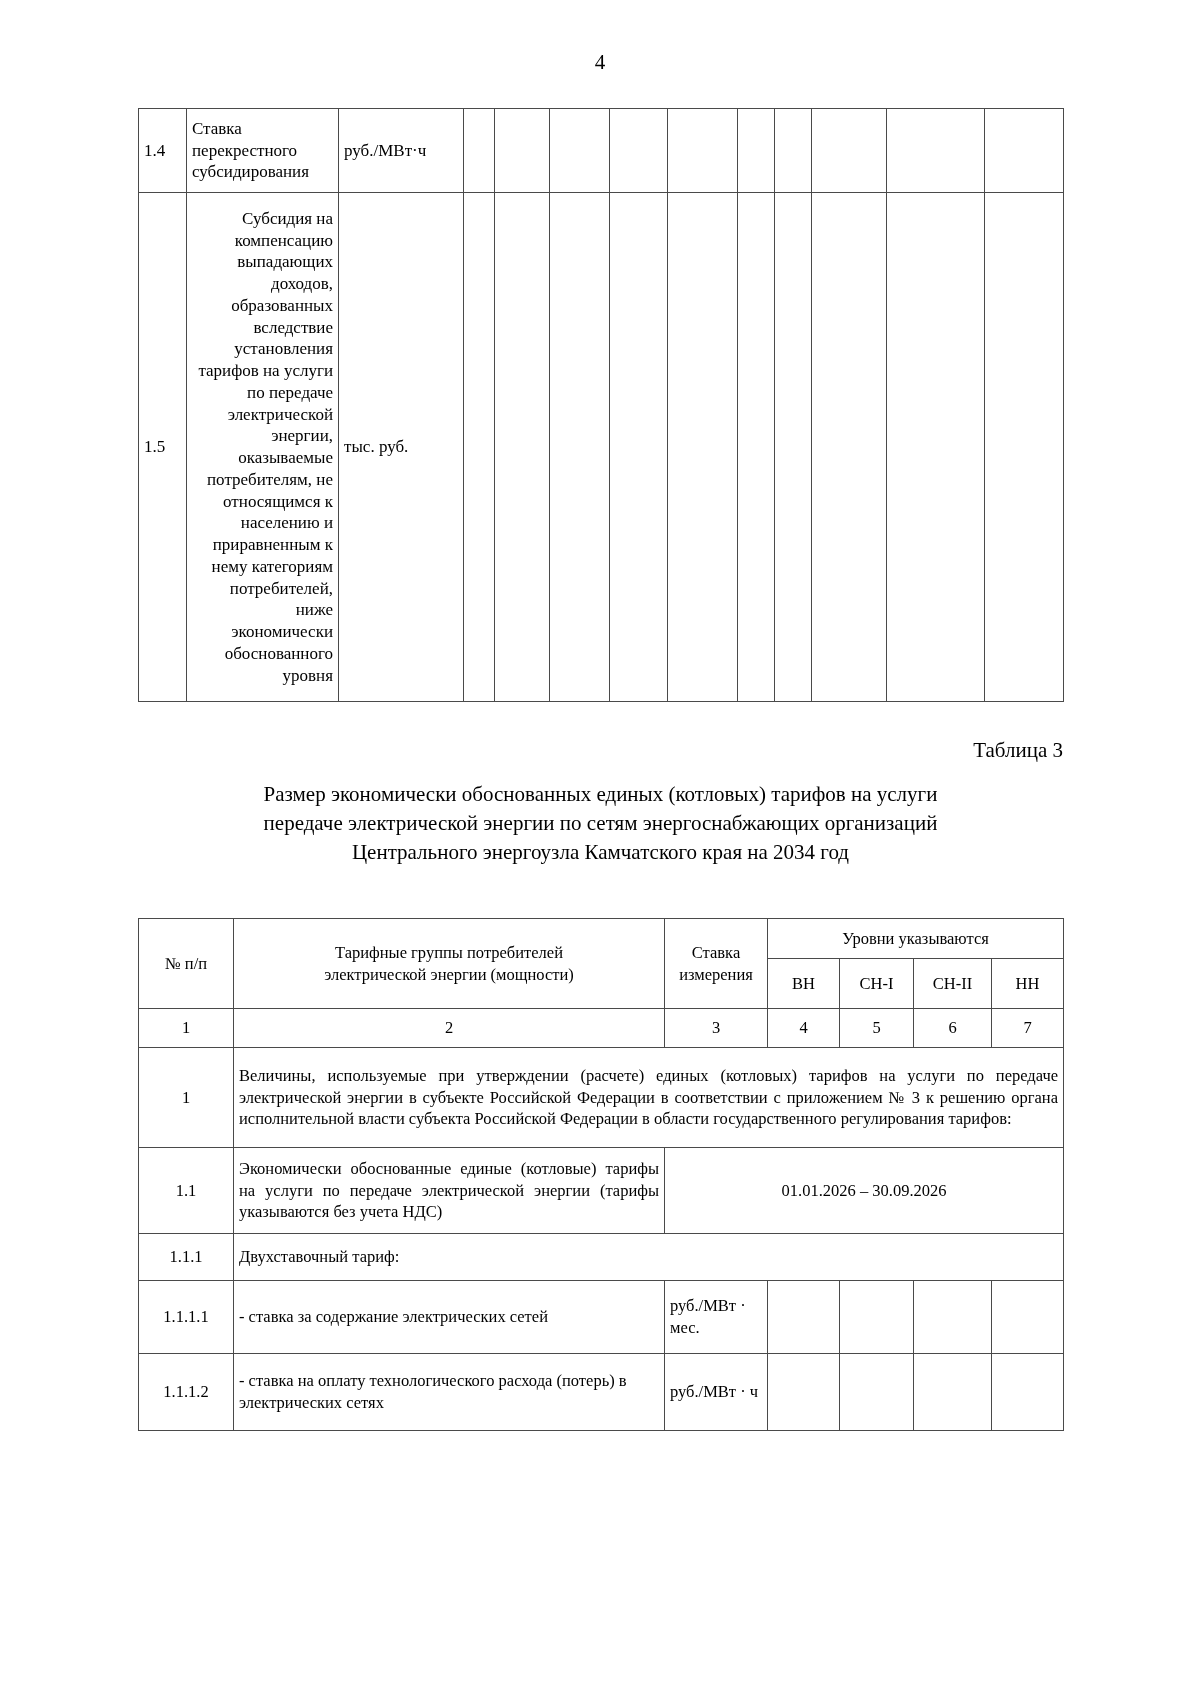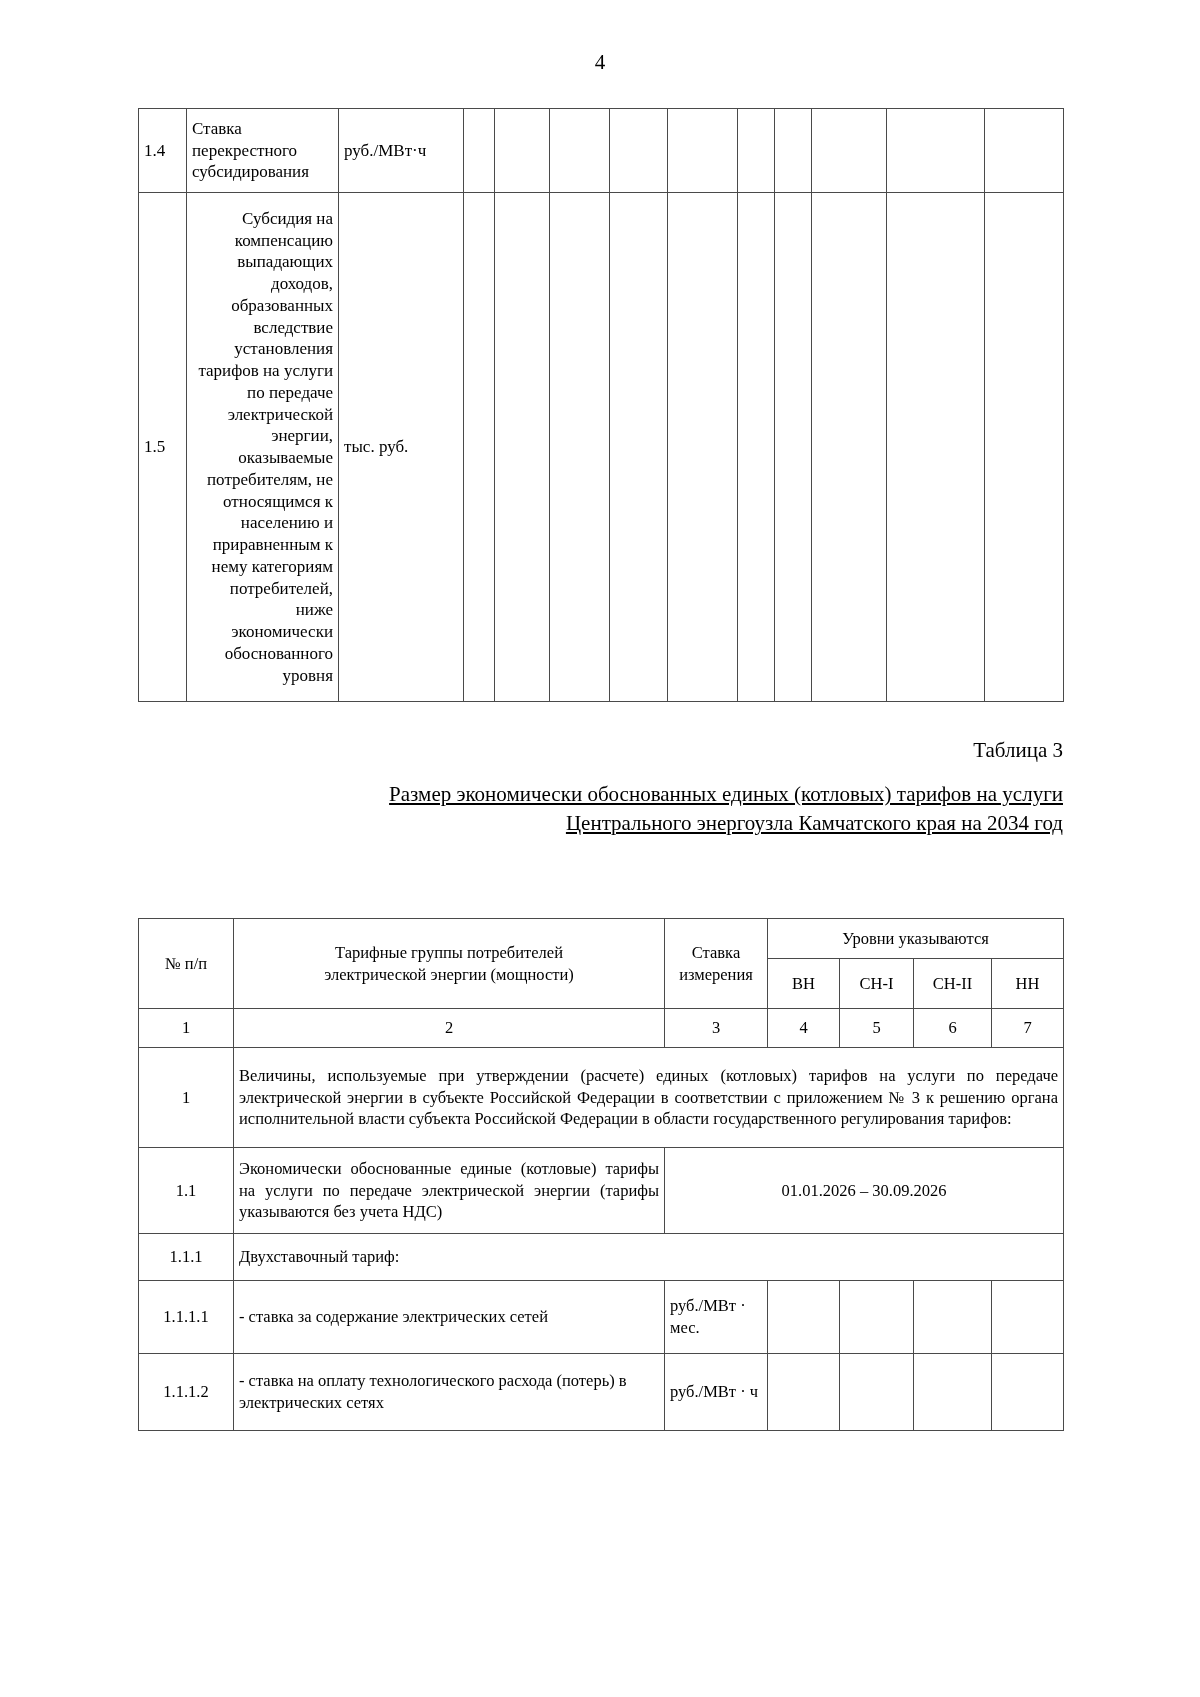--- a/index.html
+++ b/index.html
@@ -85,24 +85,23 @@
     left: 0;
     width: 1063px;
     text-align: right;
     font-size: 21px;
   }
   .table-title {
     position: absolute;
     top: 780px;
     left: 138px;
     width: 925px;
-    text-align: right;
+    text-align: center;
     font-size: 21px;
     line-height: 1.38;
-    text-decoration: underline;
   }
 
   
   .table3-wrap {
     position: absolute;
     top: 918px;
     left: 138px;
     width: 925px;
   }
   table.table3 {
@@ -186,20 +185,21 @@
           <td class="tc-blank"></td>
           <td class="tc-blank"></td>
         </tr>
       </tbody>
     </table>
   </div>
 
   <div class="table-label">Таблица 3</div>
   <div class="table-title">
     <div>Размер экономически обоснованных единых (котловых) тарифов на услуги</div>
+    <div>передаче электрической энергии по сетям энергоснабжающих организаций</div>
     <div>Центрального энергоузла Камчатского края на 2034 год</div>
   </div>
 
   <div class="table3-wrap">
     <table class="doc-table table3">
       <colgroup>
         <col style="width:95px">
         <col style="width:431px">
         <col style="width:103px">
         <col style="width:72px">

